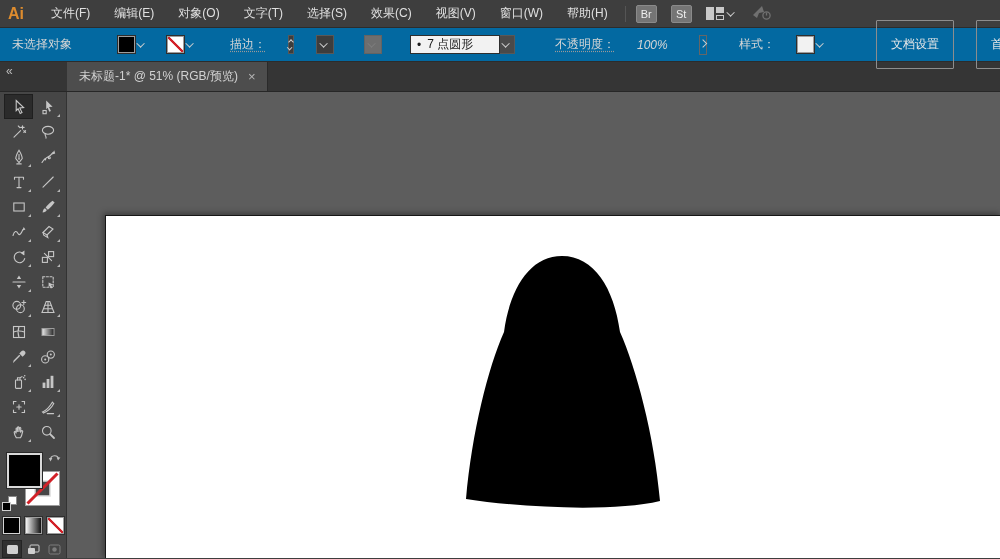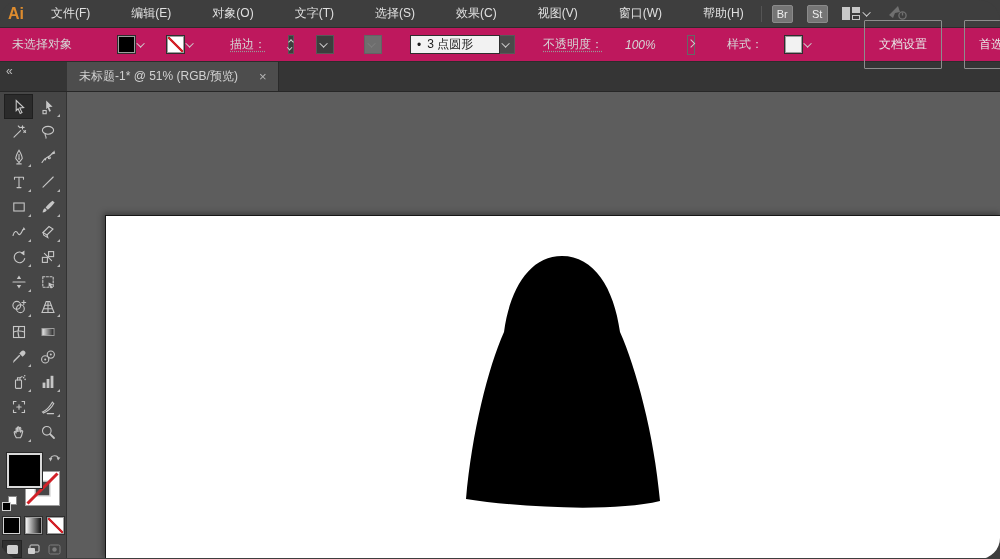--- a/index.html
+++ b/index.html
@@ -1,41 +1,41 @@
 <!DOCTYPE html>
 <html><head>
 <meta charset="utf-8">
 <style>
   * { margin:0; padding:0; box-sizing:border-box; }
   html,body { width:1000px; height:559px; overflow:hidden; }
   body { font-family:"Liberation Sans", sans-serif; font-size:12px; color:#d8d8d8;
          background:#3e3e3e; -webkit-font-smoothing:antialiased; }
-  .app { position:relative; width:1000px; height:559px; overflow:hidden;border-radius:21px; }
+  .app { position:relative; width:1000px; height:559px; overflow:hidden; }
 
   
   .menu-bar { height:28px; background:#3e3e3e; display:flex; align-items:center;
               border-bottom:1px solid #2c2c2c; padding-left:8px; }
   .logo { color:#de8c2e; font-weight:bold; font-size:16px; margin-right:16px; letter-spacing:0; }
-  .menu-items { display:flex; align-items:center; gap:19px; }
+  .menu-items { display:flex; align-items:center; gap:2px; }
   .menu-item { padding:4px 11px; color:#e0e0e0; cursor:default; white-space:nowrap; }
   .mb-sep { width:1px; height:16px; background:#555; margin:0 10px 0 6px; }
   .sq-btn { width:21px; height:18px; background:#757575; color:#efefef; border-radius:2px;
             font-size:11px; display:flex; align-items:center; justify-content:center;
             margin-right:14px; border:1px solid #8a8a8a; }
   .ws-icon { width:18px; height:13px; position:relative; margin-right:5px; }
   .ws-icon .a { position:absolute; left:0; top:0; width:8px; height:13px; background:#c9c9c9; }
   .ws-icon .b { position:absolute; left:10px; top:0; width:8px; height:6px; background:#c9c9c9; }
   .ws-icon .c { position:absolute; left:10px; top:8px; width:8px; height:5px; border:1px solid #c9c9c9; }
   .chev { display:inline-block; width:6px; height:6px; border-left:1.4px solid #cfcfcf;
           border-bottom:1.4px solid #cfcfcf; transform:rotate(-45deg) translateY(-2px); }
   .chev.dim { border-color:#7d7d7d; }
   .touch-ic { margin-left:16px; opacity:.55; }
 
   
-  .control-bar { height:34px; background:#be185d; border-bottom:1px solid #2c2c2c;
+  .control-bar { height:34px; background:#0369a1; border-bottom:1px solid #2c2c2c;
                  display:flex; align-items:center; padding:0 8px 0 12px; gap:22px; }
   .cb-label { color:#d6d6d6; white-space:nowrap; }
   .cb-link { text-decoration:underline dotted #9a9a9a; text-underline-offset:3px; }
   .swatch { width:17px; height:17px; border:1px solid #9d9d9d; outline:1px solid #2e2e2e; }
   .swatch.fill-black { background:#000; }
   .swatch.none, .mini-none { background:linear-gradient(to top right,#fff 43%,#d22128 45%,#d22128 55%,#fff 57%); }
   .swatch.style-white { background:#f2f2f2; }
   .sw-group { display:flex; align-items:center; gap:4px; }
   .stepper { width:13px; height:19px; background:#3d3d3d; border:1px solid #585858;
              display:flex; flex-direction:column; align-items:center; justify-content:center; gap:3px; }
@@ -56,21 +56,21 @@
   .cb-sep { width:1px; height:20px; background:#585858; margin:0 4px; }
   .cb-btn { border:1px solid #8d8d8d; border-radius:1px; padding:15px 14px; color:#e8e8e8;
             white-space:nowrap; background:transparent; font-size:12px; }
   .arrange-ic { margin-left:6px; display:flex; align-items:center; gap:5px; }
 
   
   .tab-bar { height:30px; background:#353535; display:flex; align-items:stretch;
              border-bottom:1px solid #272727; }
   .collapse-zone { width:67px; display:flex; align-items:flex-start; padding:2px 0 0 6px;
                    color:#bdbdbd; font-size:12px; }
-  .doc-tab { background:#4d4d4d; display:flex; align-items:center; gap:21px;
+  .doc-tab { background:#4d4d4d; display:flex; align-items:center; gap:10px;
              padding:0 12px; color:#d2d2d2; border-right:1px solid #2a2a2a; }
   .tab-close { color:#b5b5b5; font-size:13px; line-height:1; }
 
   
   .main { display:flex; height:466px; }
   .toolbar { width:67px; background:#464646; border-right:1px solid #333;
              padding-top:2px; overflow:hidden; position:relative; }
   .tools { display:grid; grid-template-columns:29px 29px; justify-content:center; }
   .tool { width:29px; height:25px; display:flex; align-items:center; justify-content:center;
           position:relative; }
@@ -158,27 +158,27 @@
       </span>
     <div class="combo small">
         <span class="chev"></span>
       </div>
     <div class="combo disabled" style="margin-left:8px">
         <span class="chev dim"></span>
       </div>
     <div style="display:flex; align-items:center; margin-left:6px">
       <div class="brush-field">
         <span>•</span>
-        <span>3 点圆形</span>
+        <span>7 点圆形</span>
       </div>
       <span class="brush-chev">
           <span class="chev"></span>
         </span>
     </div>
-    <span class="cb-label cb-link" style="margin-left:6px">不透明度：</span>
+    <span class="cb-label cb-link" style="margin-left:18px">不透明度：</span>
     <span class="cb-label opacity-val">100%</span>
     <span class="more-btn">
         <span class="chev"></span>
       </span>
     <span class="cb-label" style="margin-left:10px">样式：</span>
     <div class="sw-group">
       <span class="swatch style-white"></span>
       <span class="chev"></span>
     </div>
     <span class="cb-sep"></span>

